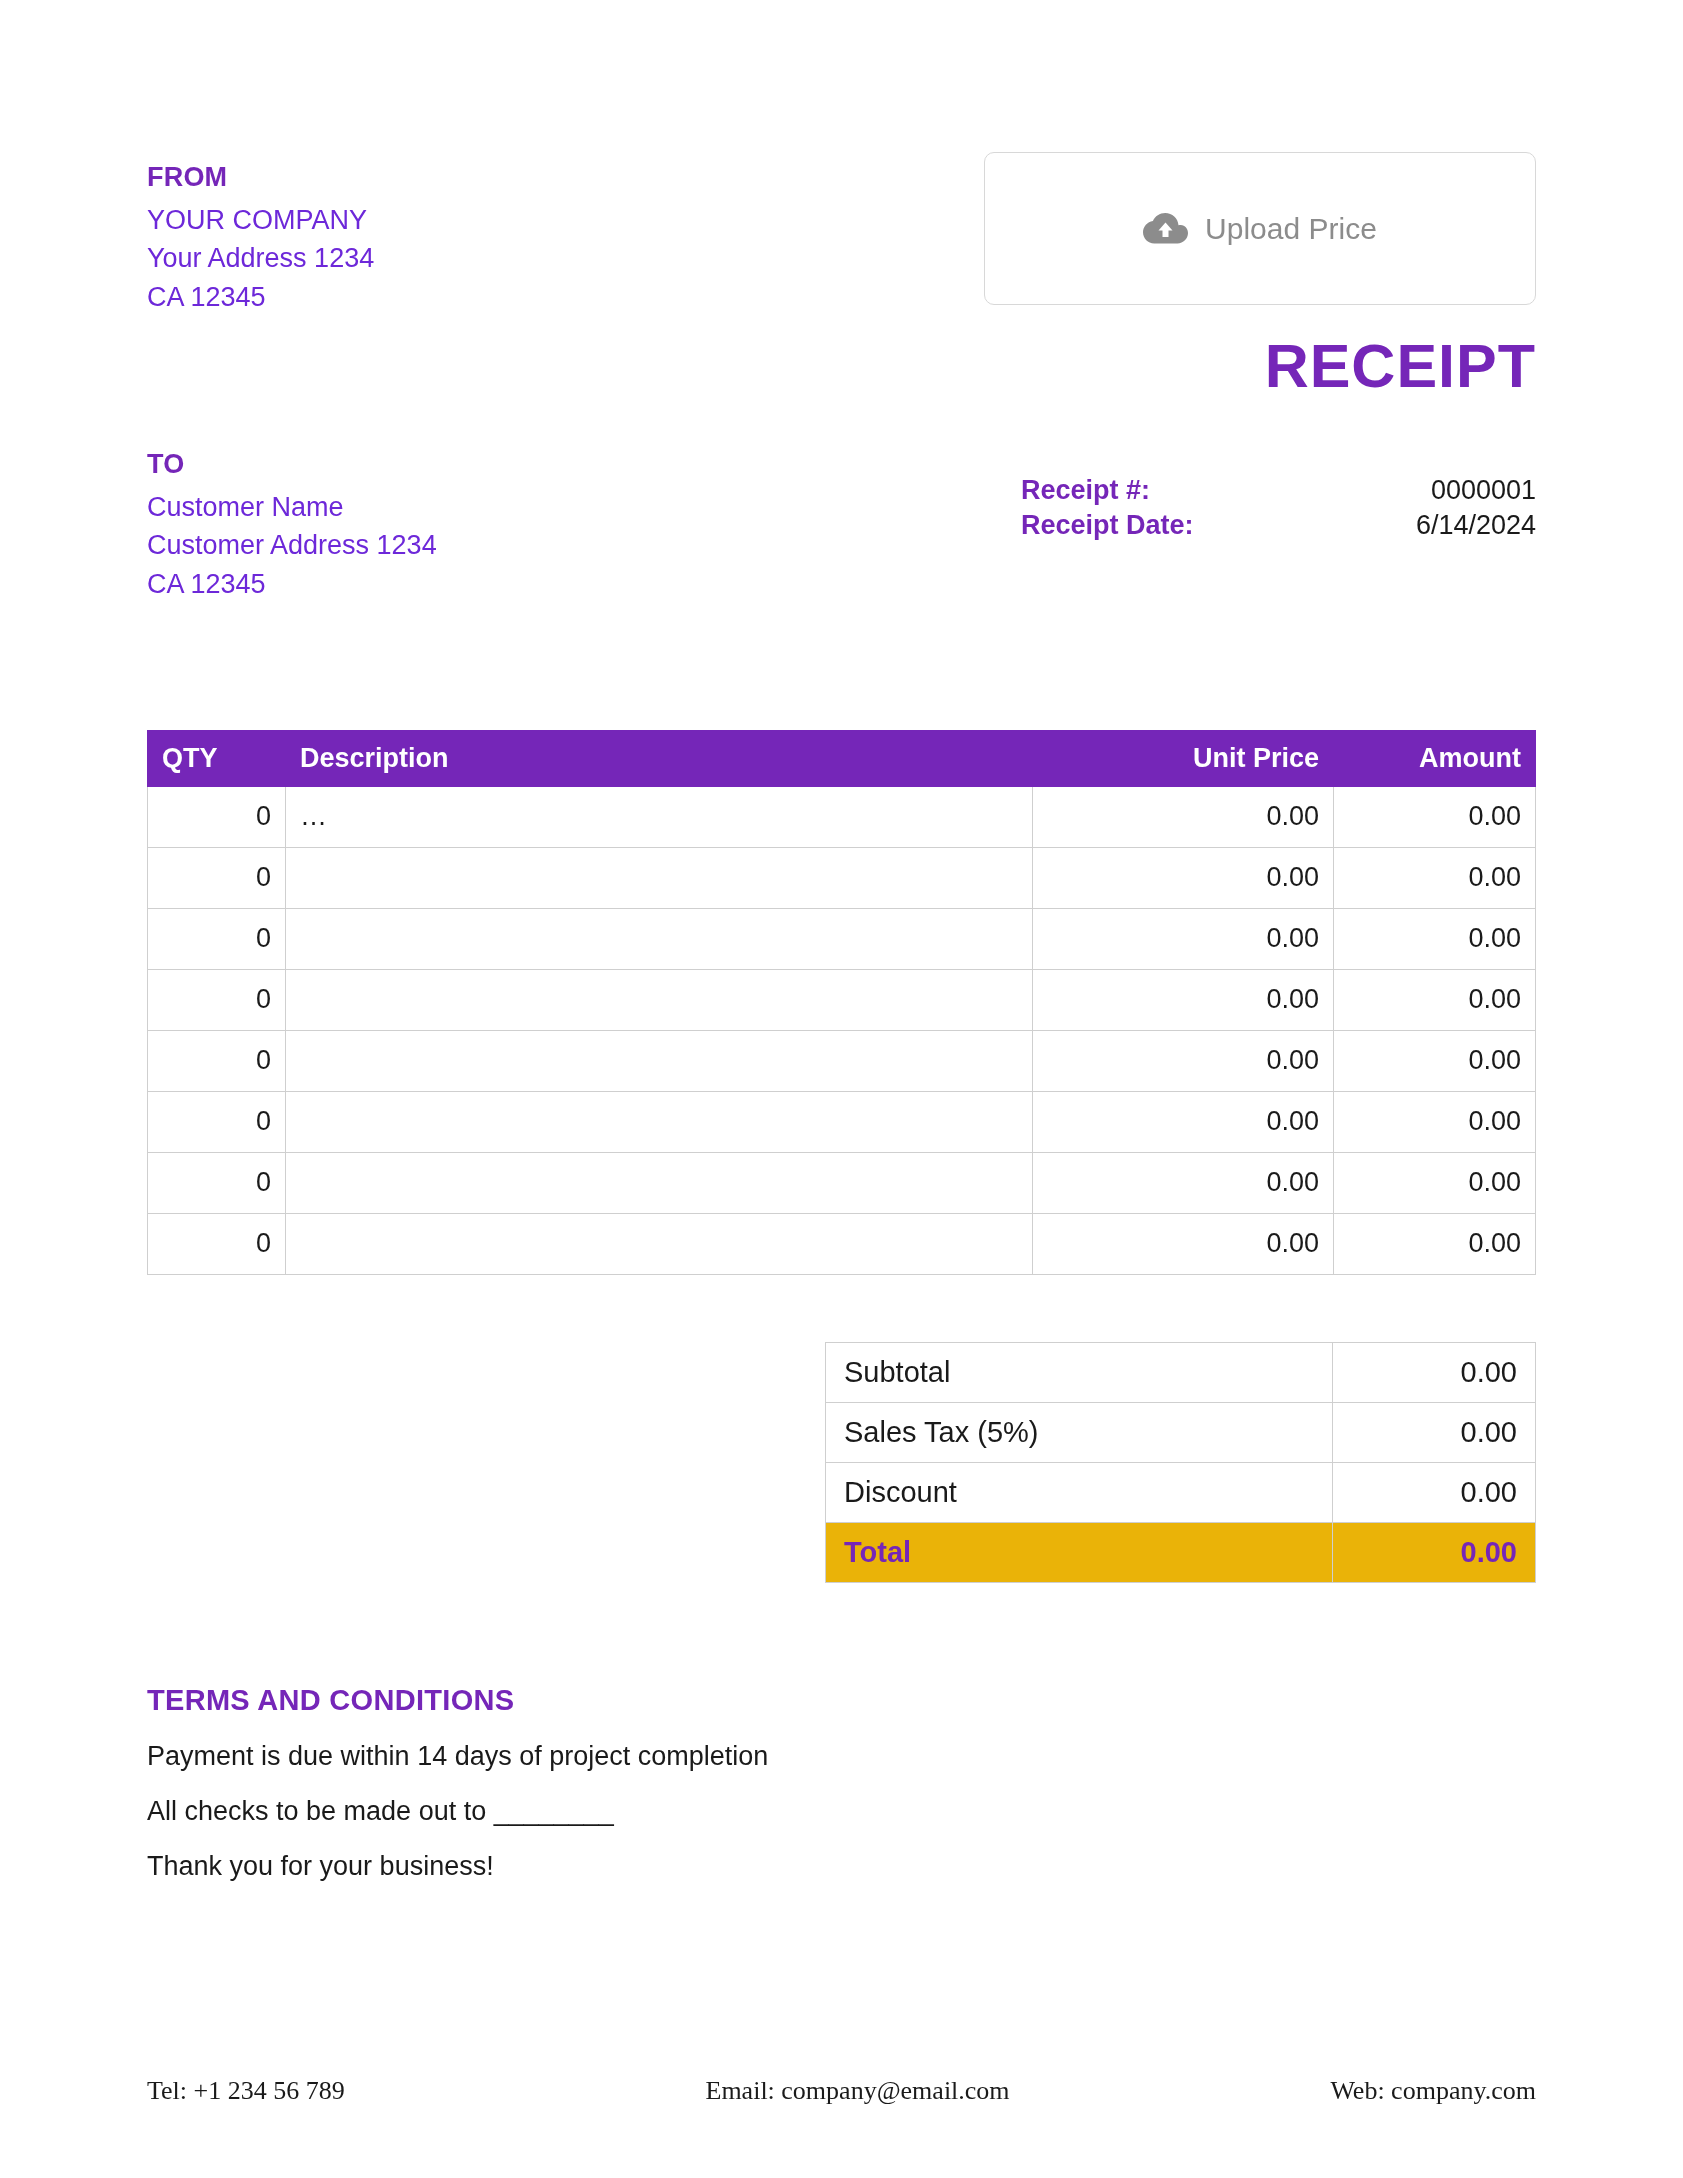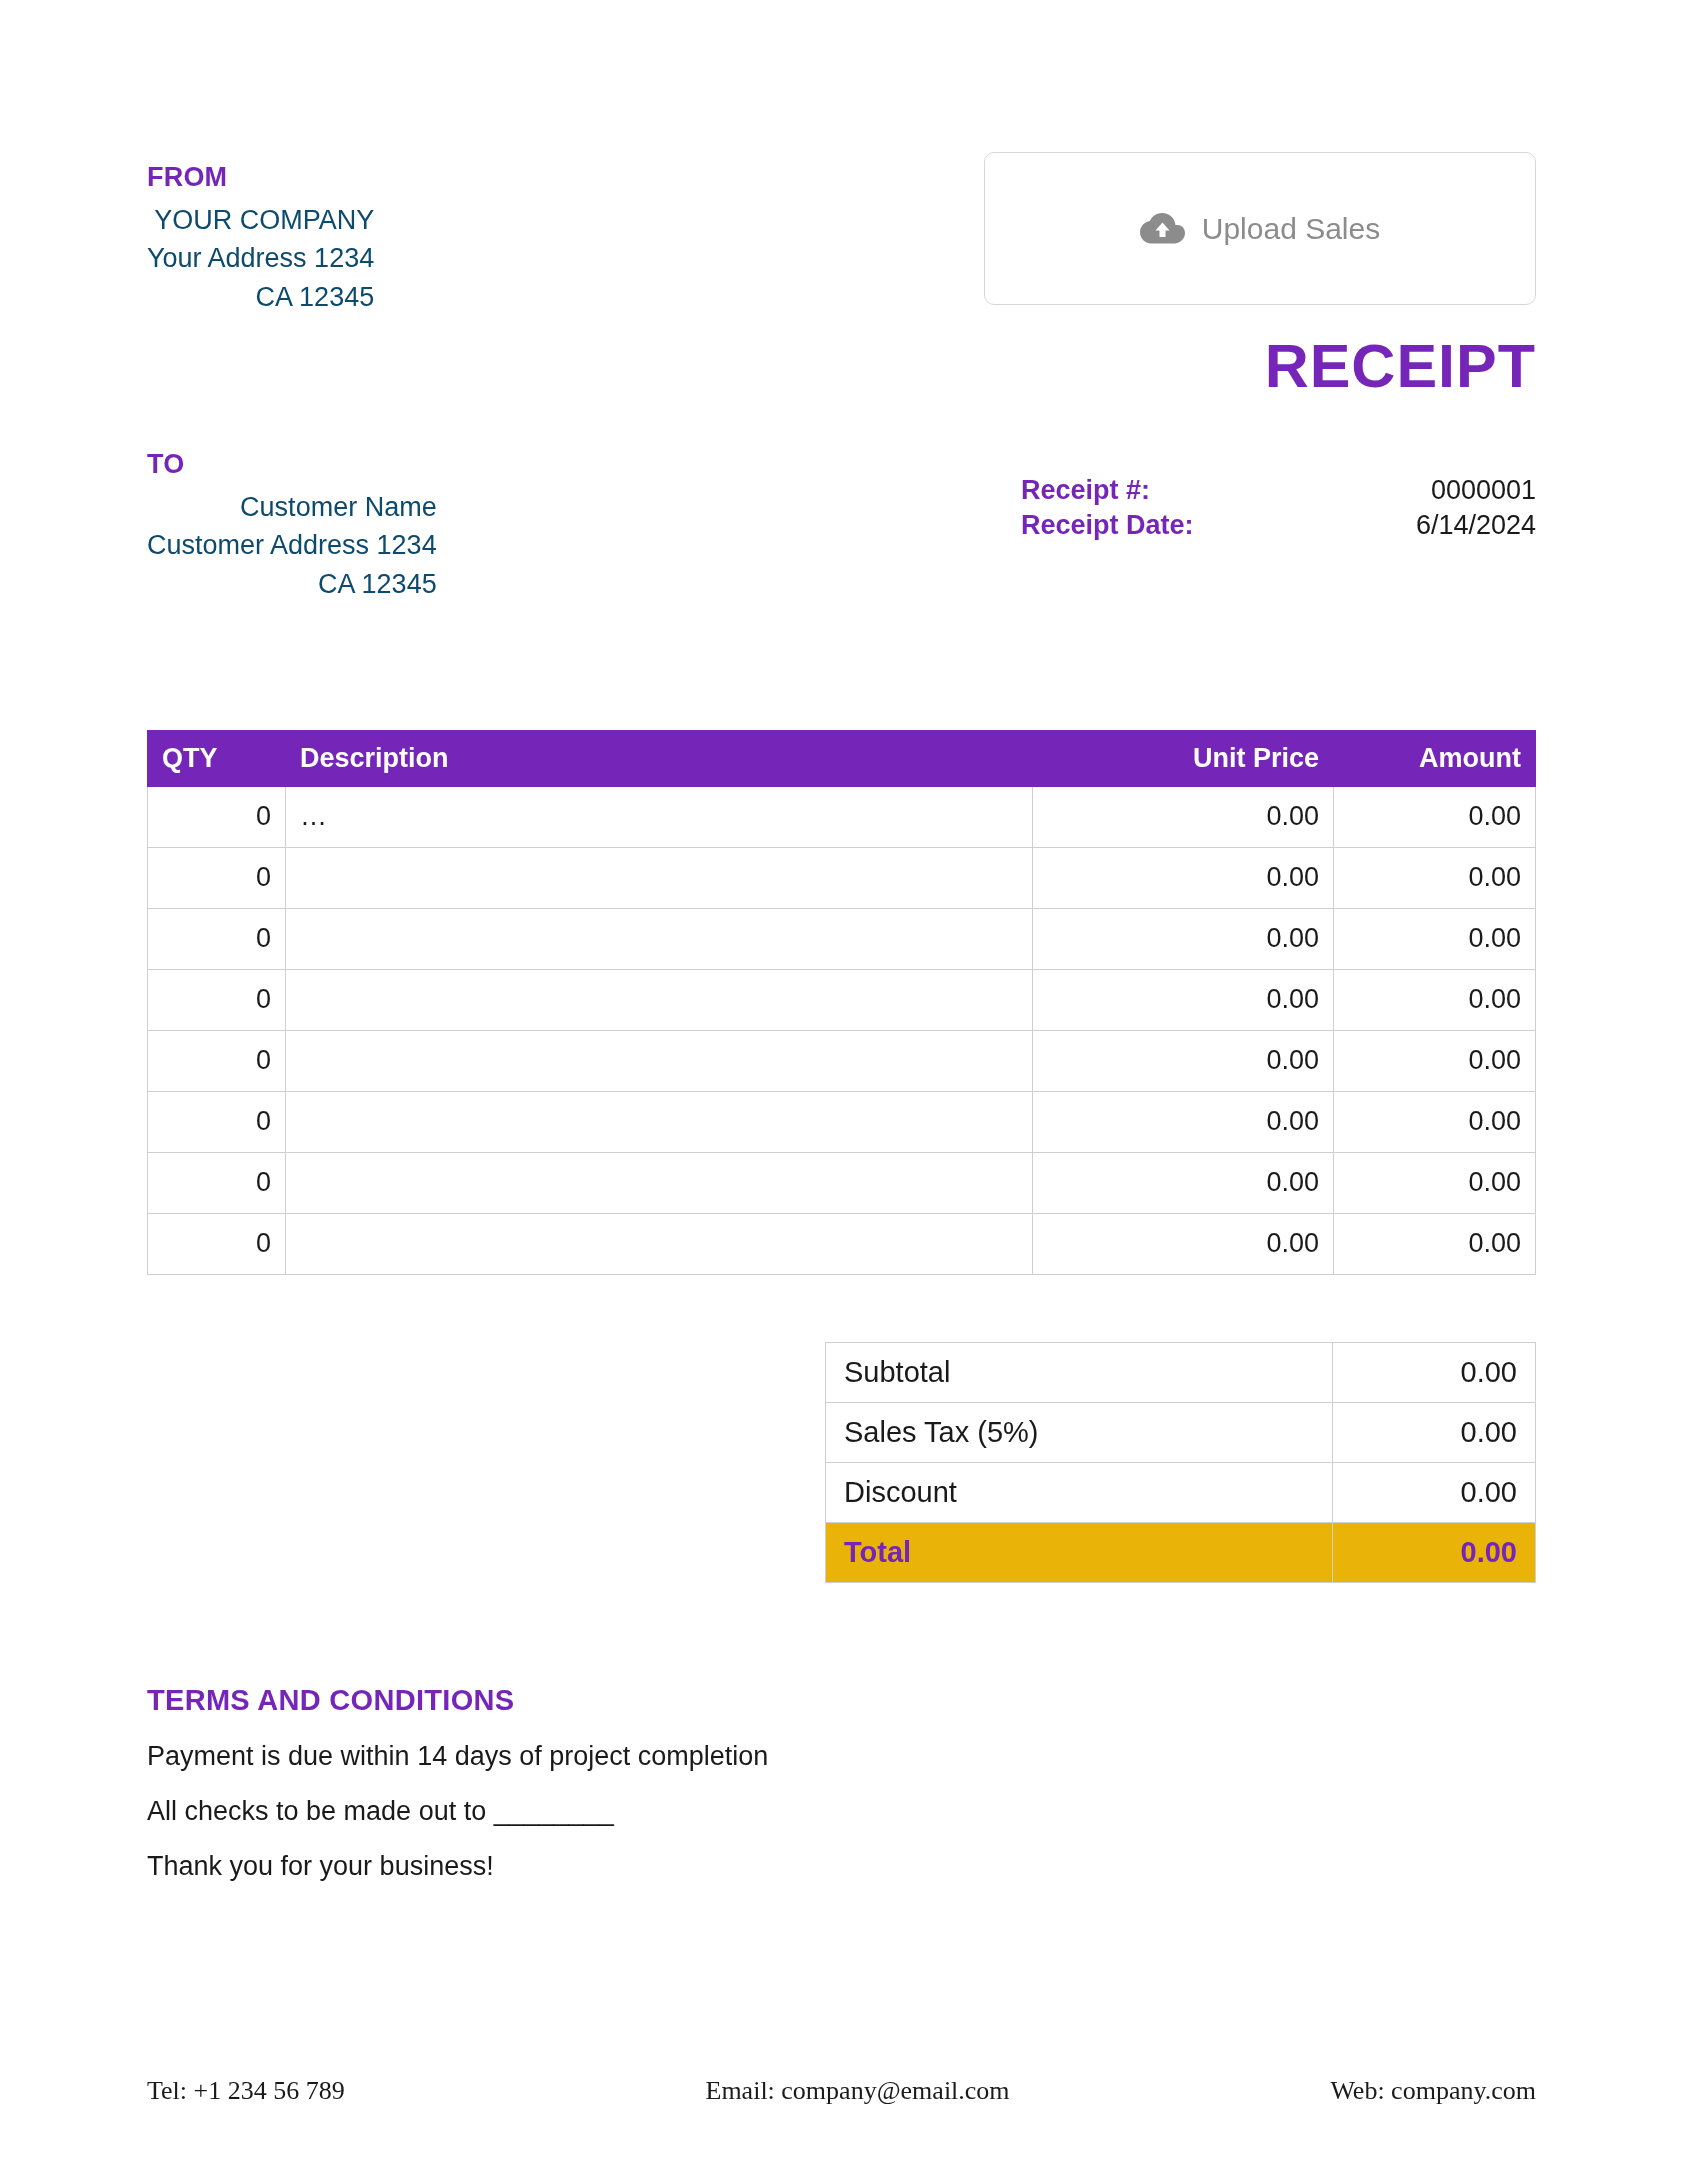--- a/index.html
+++ b/index.html
@@ -36,22 +36,21 @@
   .label-purple {
     color: #7526b8;
     font-weight: bold;
     font-size: 27px;
     letter-spacing: 0.2px;
     margin-bottom: 8px;
   }
   .addr-line {
     font-size: 27px;
     line-height: 1.42;
-    color: #0c4a6e;
-    text-align: right;
+    color: #6d28d9;
   }
 
   .logo-box {
     width: 552px;
     height: 153px;
     border: 1.5px solid #d8d8d8;
     border-radius: 10px;
     display: flex;
     align-items: center;
     justify-content: center;
@@ -213,21 +212,21 @@
     <div>
       <div class="logo-box">
         <div class="logo-inner">
           <span class="cloud-icon">
             <svg width="46" height="38" viewBox="0 0 46 38">
               <path d="M35.5 15.2c-.5-7-6.3-12.2-13.3-12.2-5.4 0-10.2 3.2-12.3 8C4.4 11.8 0 16.6 0 22.3 0 28.5 5 33.5 11.2 33.5h23.3C40.3 33.5 45 28.8 45 23.1c0-5.1-3.8-9.4-9.5-7.9z" fill="#8c8c8c"></path>
               <path d="M22.5 12.5l7 8h-14z" fill="#ffffff"></path>
               <rect x="19.5" y="19" width="6" height="8" fill="#ffffff"></rect>
             </svg>
           </span>
-          <span class="upload-text">Upload Sales</span>
+          <span class="upload-text">Upload Price</span>
         </div>
       </div>
       <div class="receipt-title">RECEIPT</div>
     </div>
   </div>
 
   <div class="mid-row">
     <div>
       <div class="label-purple">TO</div>
       <div class="addr-line">Customer Name</div>

